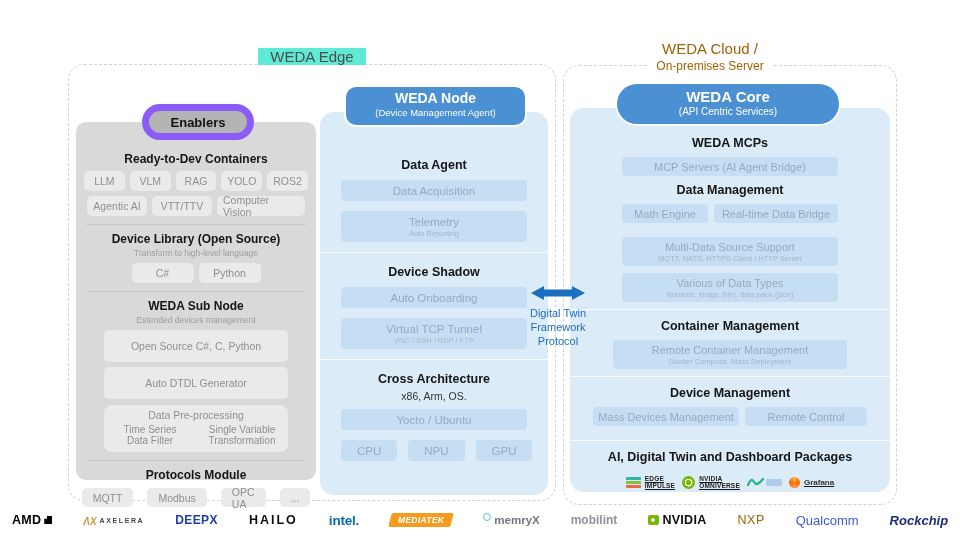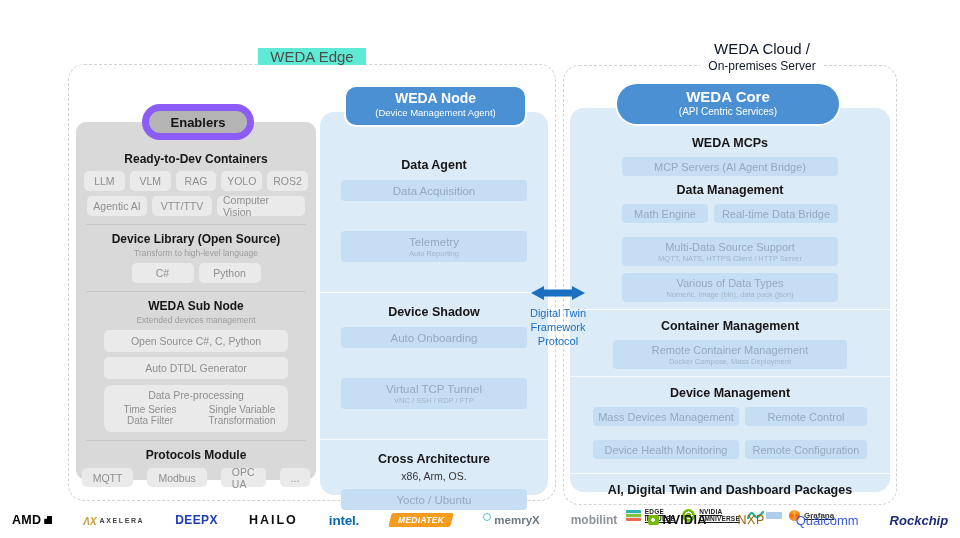--- a/index.html
+++ b/index.html
@@ -8,40 +8,40 @@
     font-family:"Liberation Sans","DejaVu Sans",sans-serif;color:#1b1b1b;overflow:hidden;
   }
   .abs{position:absolute;}
   .dashed{border:1px dashed #d2d2d2;border-radius:16px;background:#fff;box-sizing:border-box;}
 
   
   #edge-box{left:68px;top:64px;width:488px;height:437px;}
   #cloud-box{left:563px;top:65px;width:334px;height:440px;}
   #edge-title{left:68px;top:48px;width:488px;text-align:center;font-size:15px;color:#4d4d4d;z-index:3;}
   #edge-title span{background:#5eead4;padding:0 12px;}
-  #cloud-title{left:595px;top:41px;width:334px;text-align:center;color:#0f172a;z-index:3;line-height:16px;}
+  #cloud-title{left:543px;top:41px;width:334px;text-align:center;color:#a16207;z-index:3;line-height:16px;}
   #cloud-title .l1{font-size:15px;background:#fff;padding:0 8px;}
   #cloud-title .l2{font-size:12px;background:#fff;padding:0 8px;}
 
   
   #enablers-panel{left:76px;top:122px;width:240px;height:358px;background:#d9d9d9;border-radius:10px;
     padding:30px 8px 0;box-sizing:border-box;}
   #enablers-pill{left:142px;top:104px;width:112px;height:36px;background:#b4b4b4;border:7px solid #8b5cf6;
     border-radius:20px;box-sizing:border-box;z-index:2;display:flex;align-items:center;justify-content:center;
     font-weight:bold;font-size:13px;color:#141414;}
   .g-h{font-weight:bold;font-size:12px;color:#161616;text-align:center;line-height:14px;}
   .g-sub{font-size:8.5px;color:#9b9b9b;text-align:center;margin-top:2px;}
   .chip-row{display:flex;gap:5px;justify-content:center;margin-top:5px;}
   .chip{background:#eaeaea;border-radius:5px;color:#8f8f8f;font-size:10.5px;display:flex;align-items:center;
     justify-content:center;height:20px;padding:0 6px;box-sizing:border-box;}
   .f1{flex:1;padding:0 2px;}
   .w-agentic{width:60px}.w-vtt{width:60px}.w-cv{width:88px}
   .lib-chip{width:62px}
   .g-div{border-top:1px solid #c8c8c8;margin:8px 2px 7px;}
-  .wide{width:184px;margin:5px auto 0;height:22px;text-align:right;}
+  .wide{width:184px;margin:5px auto 0;height:32px;text-align:right;}
   .pre{width:184px;margin:6px auto 0;background:#eaeaea;border-radius:8px;padding:4px 0 6px;}
   .pre-t{font-size:10.5px;color:#8f8f8f;text-align:center;}
   .pre-row{display:flex;margin-top:3px;}
   .pre-c{flex:1;font-size:10px;color:#8f8f8f;text-align:center;line-height:11px;}
   .proto-row{display:flex;gap:14px;justify-content:center;margin-top:6px;}
   .proto-row .chip{height:19px;padding:0 11px;}
 
   
   .bluepanel{background:#dcebf8;border-radius:14px;box-sizing:border-box;}
   #node-panel{left:320px;top:112px;width:228px;height:383px;padding:46px 21px 0;}
@@ -50,21 +50,21 @@
     box-shadow:0 0 0 2px rgba(255,255,255,.9);}
   #node-pill{left:346px;top:87px;width:179px;height:38px;border-radius:10px;padding-top:3px;}
   #node-pill .pt{font-weight:bold;font-size:14px;line-height:17px;}
   #node-pill .ps{font-size:9.5px;line-height:11px;}
   #core-pill{left:617px;top:84px;width:222px;height:40px;border-radius:20px;padding-top:4px;}
   #core-pill .pt{font-weight:bold;font-size:15px;line-height:18px;}
   #core-pill .ps{font-size:10px;line-height:12px;}
 
   .b-h{font-weight:bold;font-size:12.5px;color:#161616;text-align:center;margin:0 0 8px;}
   .b-box{background:#c6def3;border-radius:4px;color:#96a9bd;font-size:11.5px;text-align:center;
-    padding:5px 16px 4px;margin-bottom:30px;box-sizing:border-box;}
+    padding:5px 16px 4px;margin-bottom:10px;box-sizing:border-box;}
   .bsub{font-size:7.5px;color:#a4b5c7;line-height:9px;margin-top:1px;}
   .b-div{border-top:1px solid rgba(255,255,255,.85);margin:3px -21px 12px;}
   .cross-sub{font-size:10.5px;color:#333;text-align:center;margin:-4px 0 7px;}
   .trio{display:flex;gap:11px;}
   .trio .b-box{flex:1;}
 
   
   #core-panel .b-h{margin:2px 0 7px;}
   #core-panel .b-box{margin-bottom:7px;font-size:11px;padding:4px 0 3px;}
   #core-panel .b-div{margin:2px -18px 9px;}
@@ -235,24 +235,20 @@
   <div class="b-box cbox w-rcm">
     <div>Remote Container Management</div>
     <div class="bsub">Docker Compose, Mass Deployment</div>
   </div>
   <div class="b-div"></div>
   <div class="b-h">Device Management</div>
   <div class="pair">
     <div class="b-box w-mass">Mass Devices Management</div>
     <div class="b-box w-rc">Remote Control</div>
   </div>
-  <div class="pair">
-    <div class="b-box w-mass">Device Health Monitoring</div>
-    <div class="b-box w-rc">Remote Configuration</div>
-  </div>
   <div class="b-div"></div>
   <div class="b-h">AI, Digital Twin and Dashboard Packages</div>
   <div id="pkg-row">
     <div class="pkg">
       <span class="ei-icon"></span>
       <span class="pkg-txt">
         <span>EDGE</span><br>
         <span>IMPULSE</span>
       </span>
     </div>

